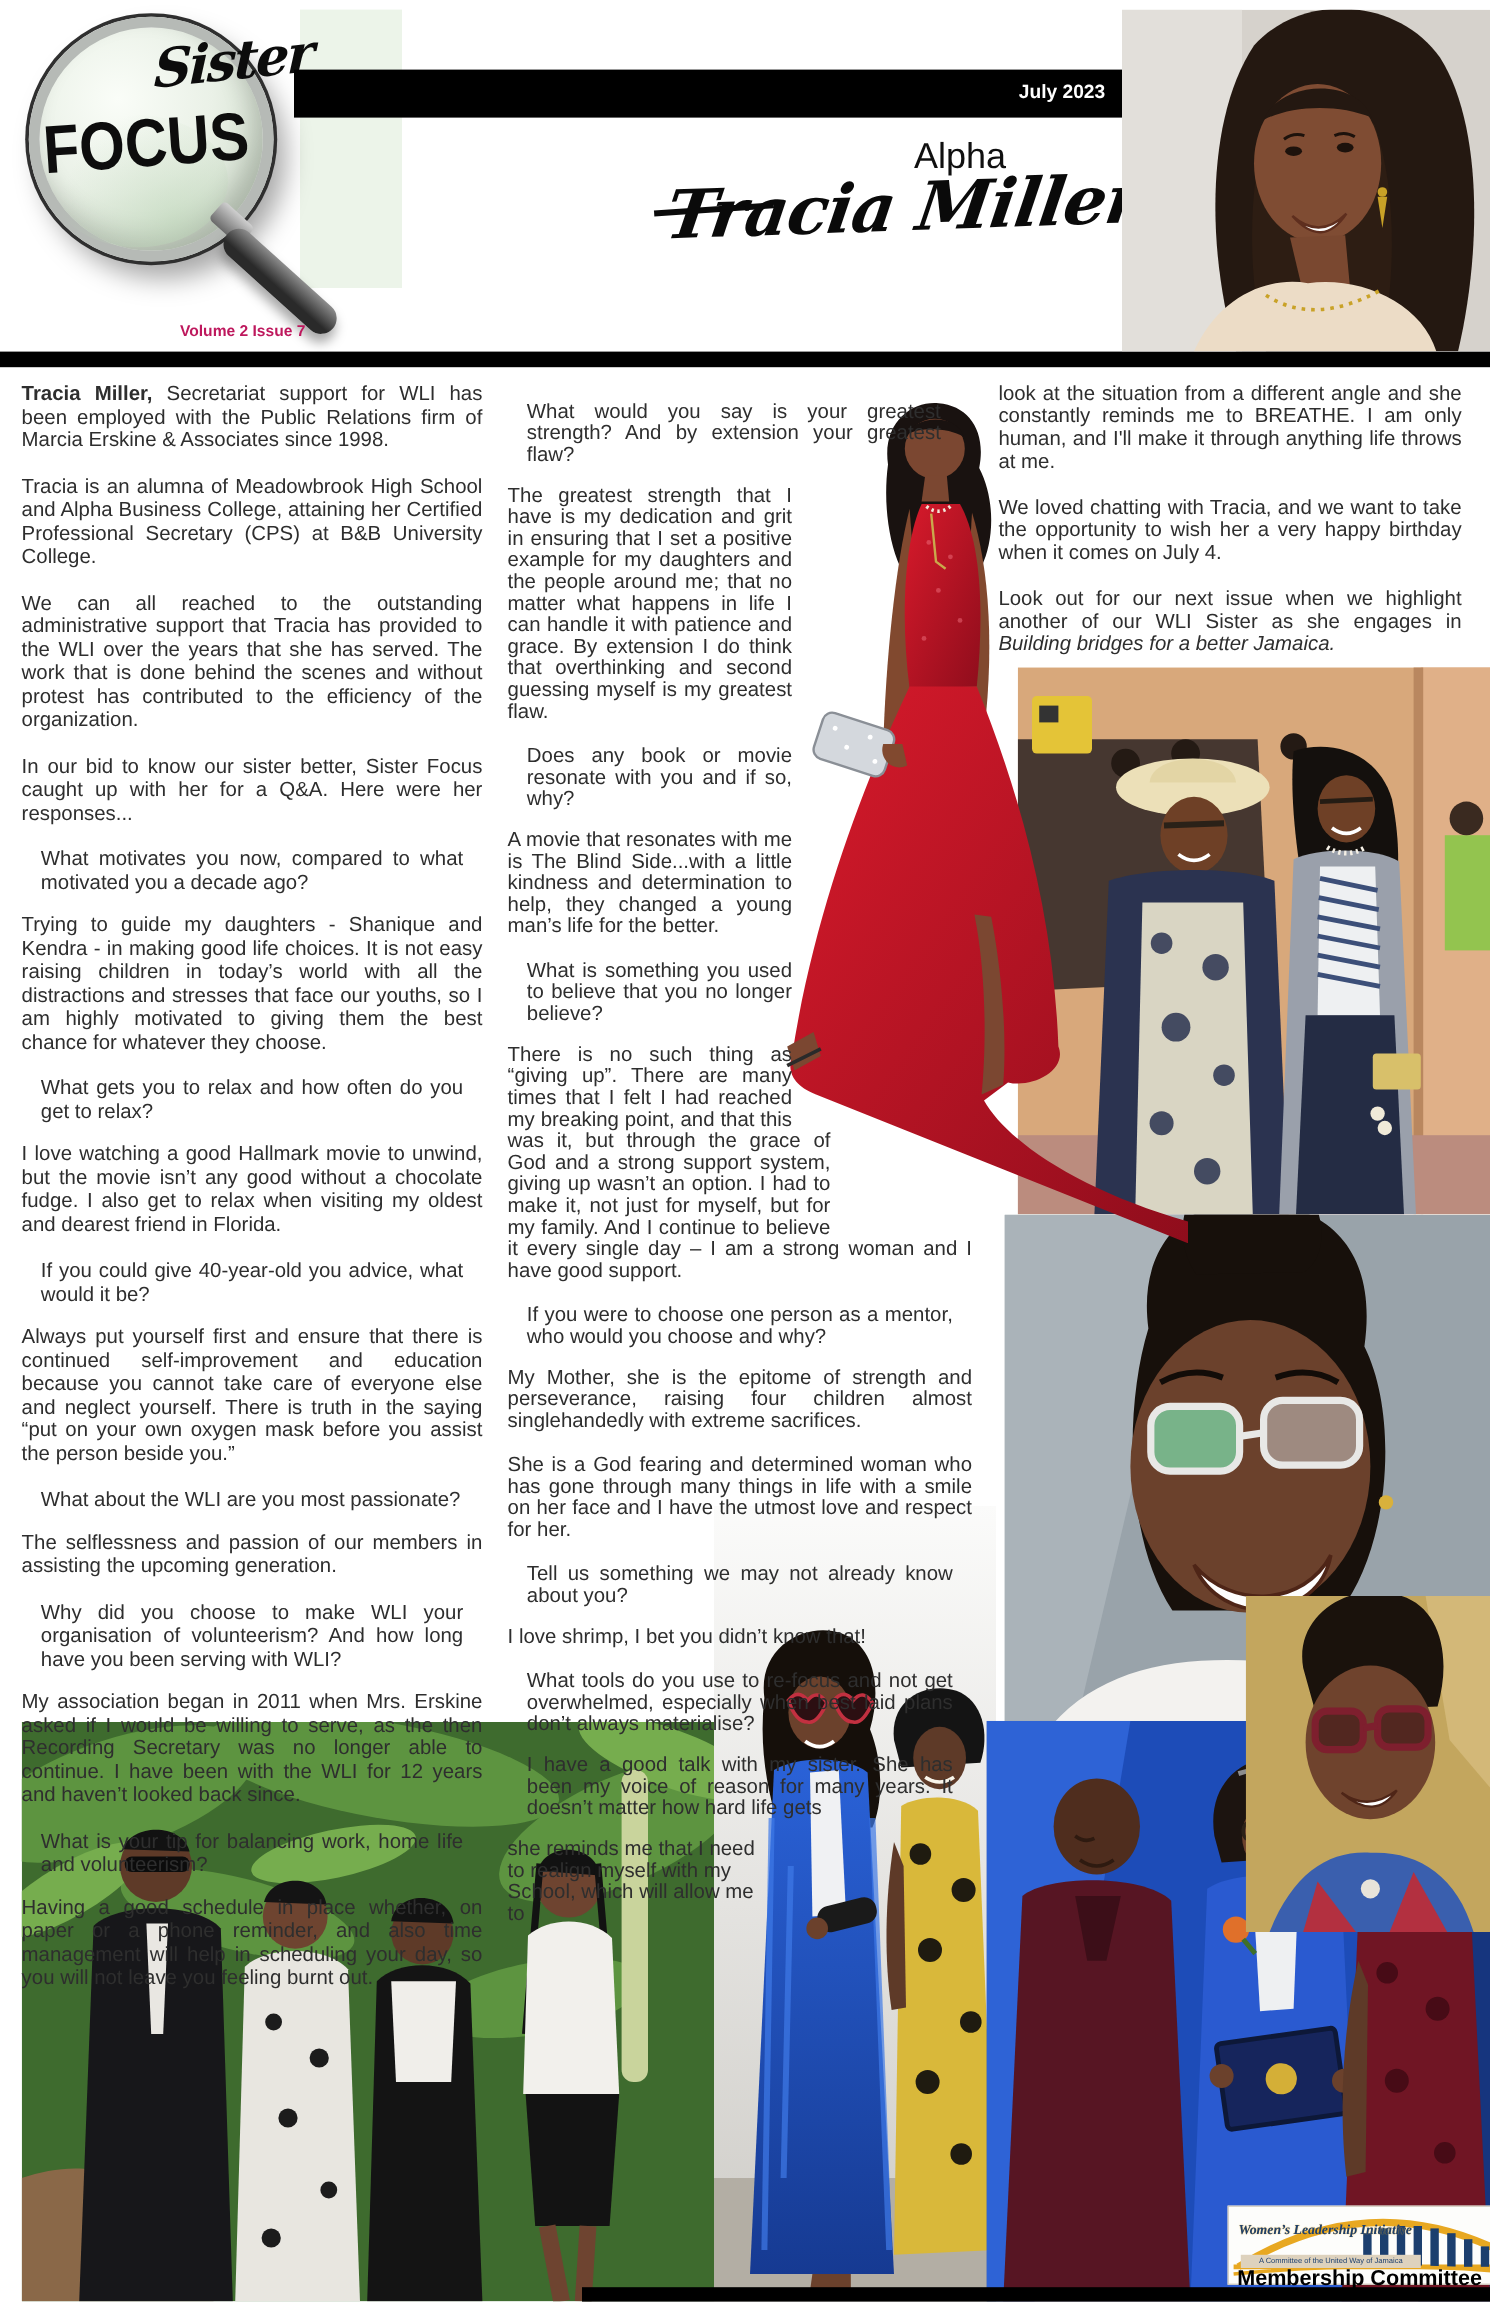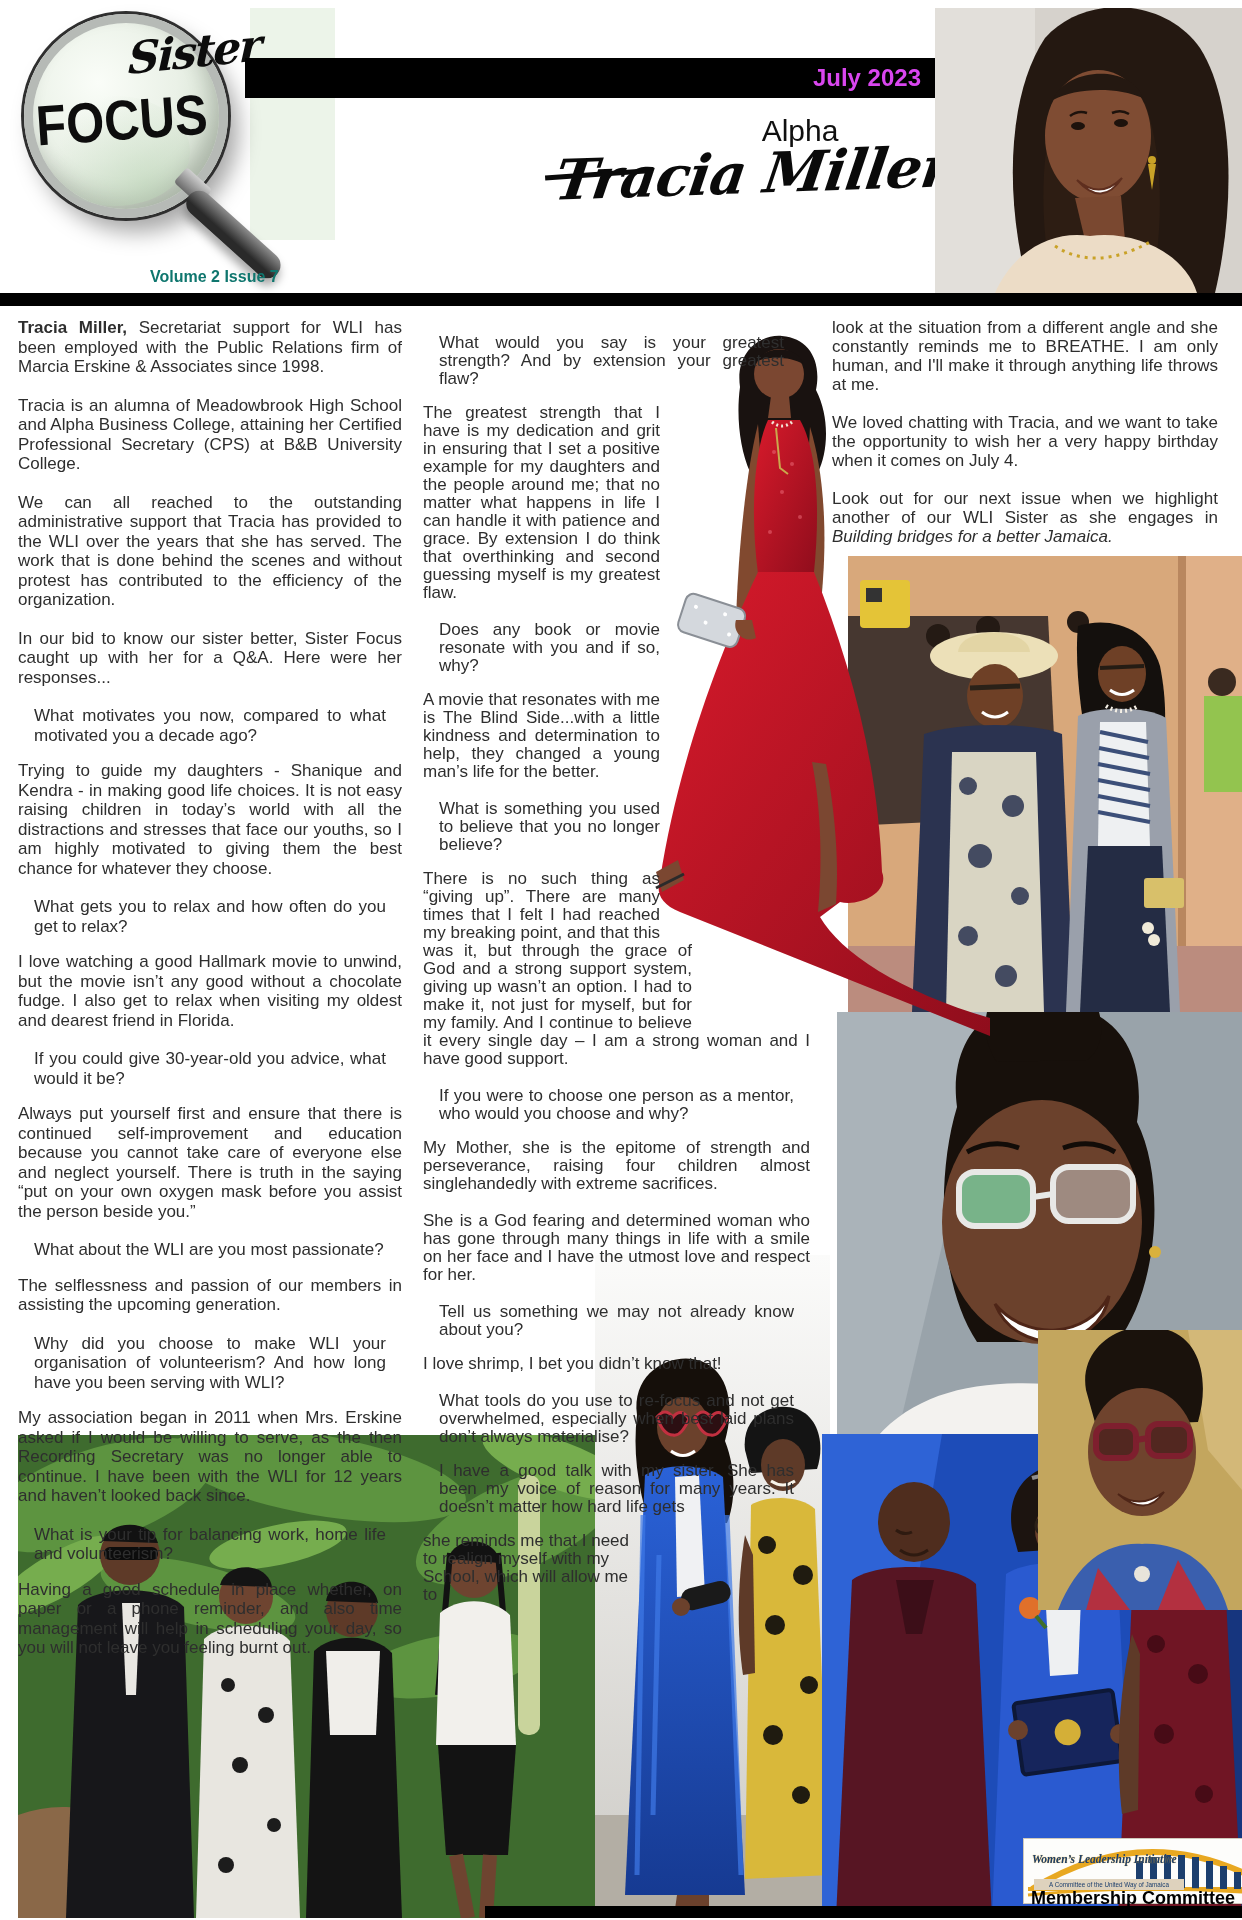--- a/index.html
+++ b/index.html
@@ -15,23 +15,23 @@
         background:radial-gradient(circle at 70% 80%,rgba(190,215,185,.55),rgba(190,215,185,0) 70%);}
   .handle{position:absolute;left:188px;top:186px;width:118px;height:26px;border-radius:13px;
         background:linear-gradient(#8d8d8d,#2a2a2a 70%);transform:rotate(42deg);transform-origin:6px 13px;
         box-shadow:4px 6px 10px rgba(0,0,0,.35);}
   .handle-nub{position:absolute;left:176px;top:176px;width:34px;height:20px;background:linear-gradient(#cfcfcf,#6a6a6a);
         transform:rotate(42deg);border-radius:4px;}
   .logo-script{position:absolute;left:128px;top:26px;font-family:"DejaVu Serif",serif;font-style:italic;
         font-weight:700;font-size:44px;color:#0c0c0c;transform:rotate(-6deg) skewX(-8deg);letter-spacing:-2px;}
   .logo-focus{position:absolute;left:36px;top:92px;font-size:49px;font-weight:900;color:#0d0d0d;
         letter-spacing:0px;transform:rotate(-4deg) scaleY(1.15);}
-  .volume{position:absolute;left:150px;top:268px;width:140px;font-size:16px;font-weight:700;color:#0f766e;}
+  .volume{position:absolute;left:150px;top:268px;width:140px;font-size:13px;font-weight:700;color:#be185d;}
   .july-bar{position:absolute;left:245px;top:58px;width:690px;height:40px;background:#000;}
-  .july-text{position:absolute;right:14px;top:0;line-height:40px;color:#d946ef;font-size:24px;font-weight:700;}
+  .july-text{position:absolute;right:14px;top:0;line-height:40px;color:#ffffff;font-size:16px;font-weight:700;}
   .meet{position:absolute;left:710px;top:114px;width:180px;text-align:center;font-size:30px;color:#101010;}
   .name-script{position:absolute;left:538px;top:140px;width:430px;text-align:center;white-space:nowrap;
         font-family:"DejaVu Serif",serif;font-style:italic;font-weight:700;font-size:56px;color:#0a0a0a;
         transform:skewX(-10deg) rotate(-2deg);letter-spacing:-1px;}
   .flourish{position:absolute;left:545px;top:172px;width:100px;height:5px;background:#0a0a0a;transform:rotate(-4deg);}
   .header-rule{position:absolute;left:0;top:293px;width:1242px;height:13px;background:#000;}
   
   .col{position:absolute;top:318px;font-size:17px;text-align:justify;z-index:6;}
   #col1{left:18px;width:384px;line-height:19.5px;}
   #col2{left:423px;width:387px;line-height:18px;}
@@ -117,21 +117,21 @@
 
   <div class="col" id="col1">
     <p class="blk"><b class="lead">Tracia Miller,</b><span> Secretariat support for WLI has been employed with the Public Relations firm of Marcia Erskine &amp; Associates since 1998.</span></p>
     <p class="blk">Tracia is an alumna of Meadowbrook High School and Alpha Business College, attaining her Certified Professional Secretary (CPS) at B&amp;B University College.</p>
     <p class="blk">We can all reached to the outstanding administrative support that Tracia has provided to the WLI over the years that she has served.  The work that is done behind the scenes and without protest has contributed to the efficiency of the organization.</p>
     <p class="blk">In our bid to know our sister better, Sister Focus caught up with her for a Q&amp;A.  Here were her responses...</p>
     <p class="q">What motivates you now, compared to what motivated you a decade ago?</p>
     <p class="a">Trying to guide my daughters - Shanique and Kendra - in making good life choices.  It is not easy raising children in today’s world with all the distractions and stresses that face our youths, so I am highly motivated to giving them the best chance for whatever they choose.</p>
     <p class="q">What gets you to relax and how often do you get to relax?</p>
     <p class="a">I love watching a good Hallmark movie to unwind, but the movie isn’t any good without a chocolate fudge.  I also get to relax when visiting my oldest and dearest friend in Florida.</p>
-    <p class="q">If you could give 30-year-old you advice, what would it be?</p>
+    <p class="q">If you could give 40-year-old you advice, what would it be?</p>
     <p class="a">Always put yourself first and ensure that there is continued self-improvement and education because you cannot take care of everyone else and neglect yourself. There is truth in the saying “put on your own oxygen mask before you assist the person beside you.”</p>
     <p class="q">What about the WLI are you most passionate?</p>
     <p class="a">The selflessness and passion of our members in assisting the upcoming generation.</p>
     <p class="q">Why did you choose to make WLI your organisation of volunteerism? And how long have you been serving with WLI?</p>
     <p class="a">My association began in 2011 when Mrs. Erskine asked if I would be willing to serve, as the then Recording Secretary was no longer able to continue.  I have been with the WLI for 12 years and haven’t looked back since.</p>
     <p class="q">What is your tip for balancing work, home life and volunteerism?</p>
     <p class="a">Having a good schedule in place whether, on paper or a phone reminder, and also time management will help in scheduling your day, so you will not leave you feeling burnt out.</p>
   </div>
 
   <div class="col" id="col2">

